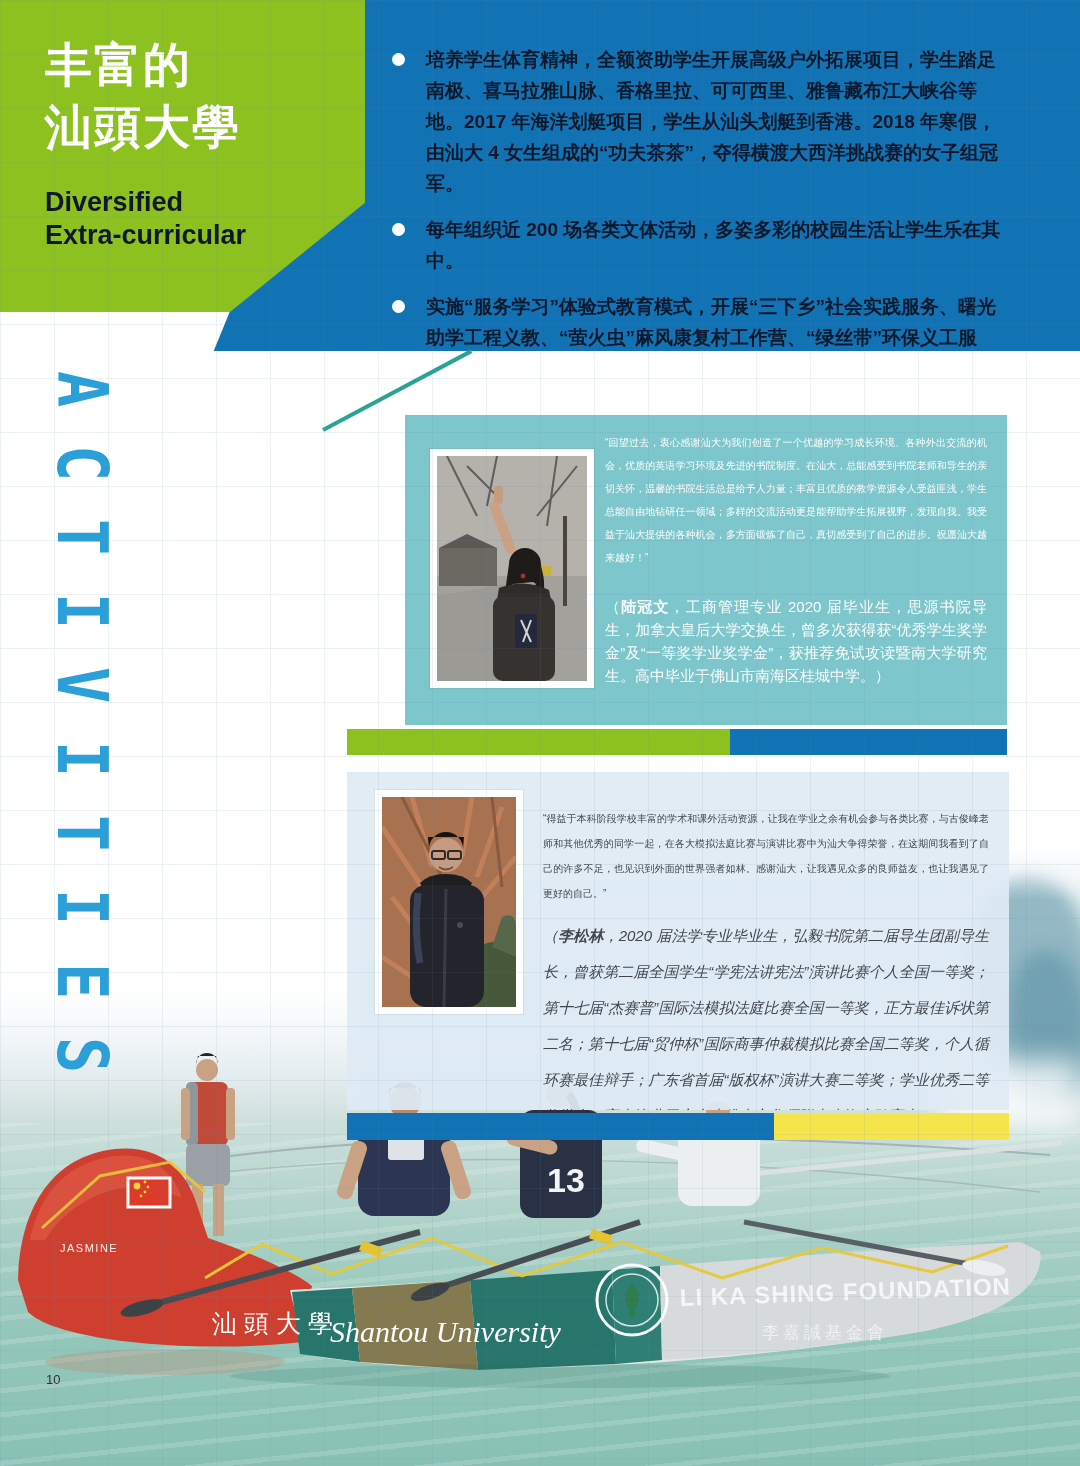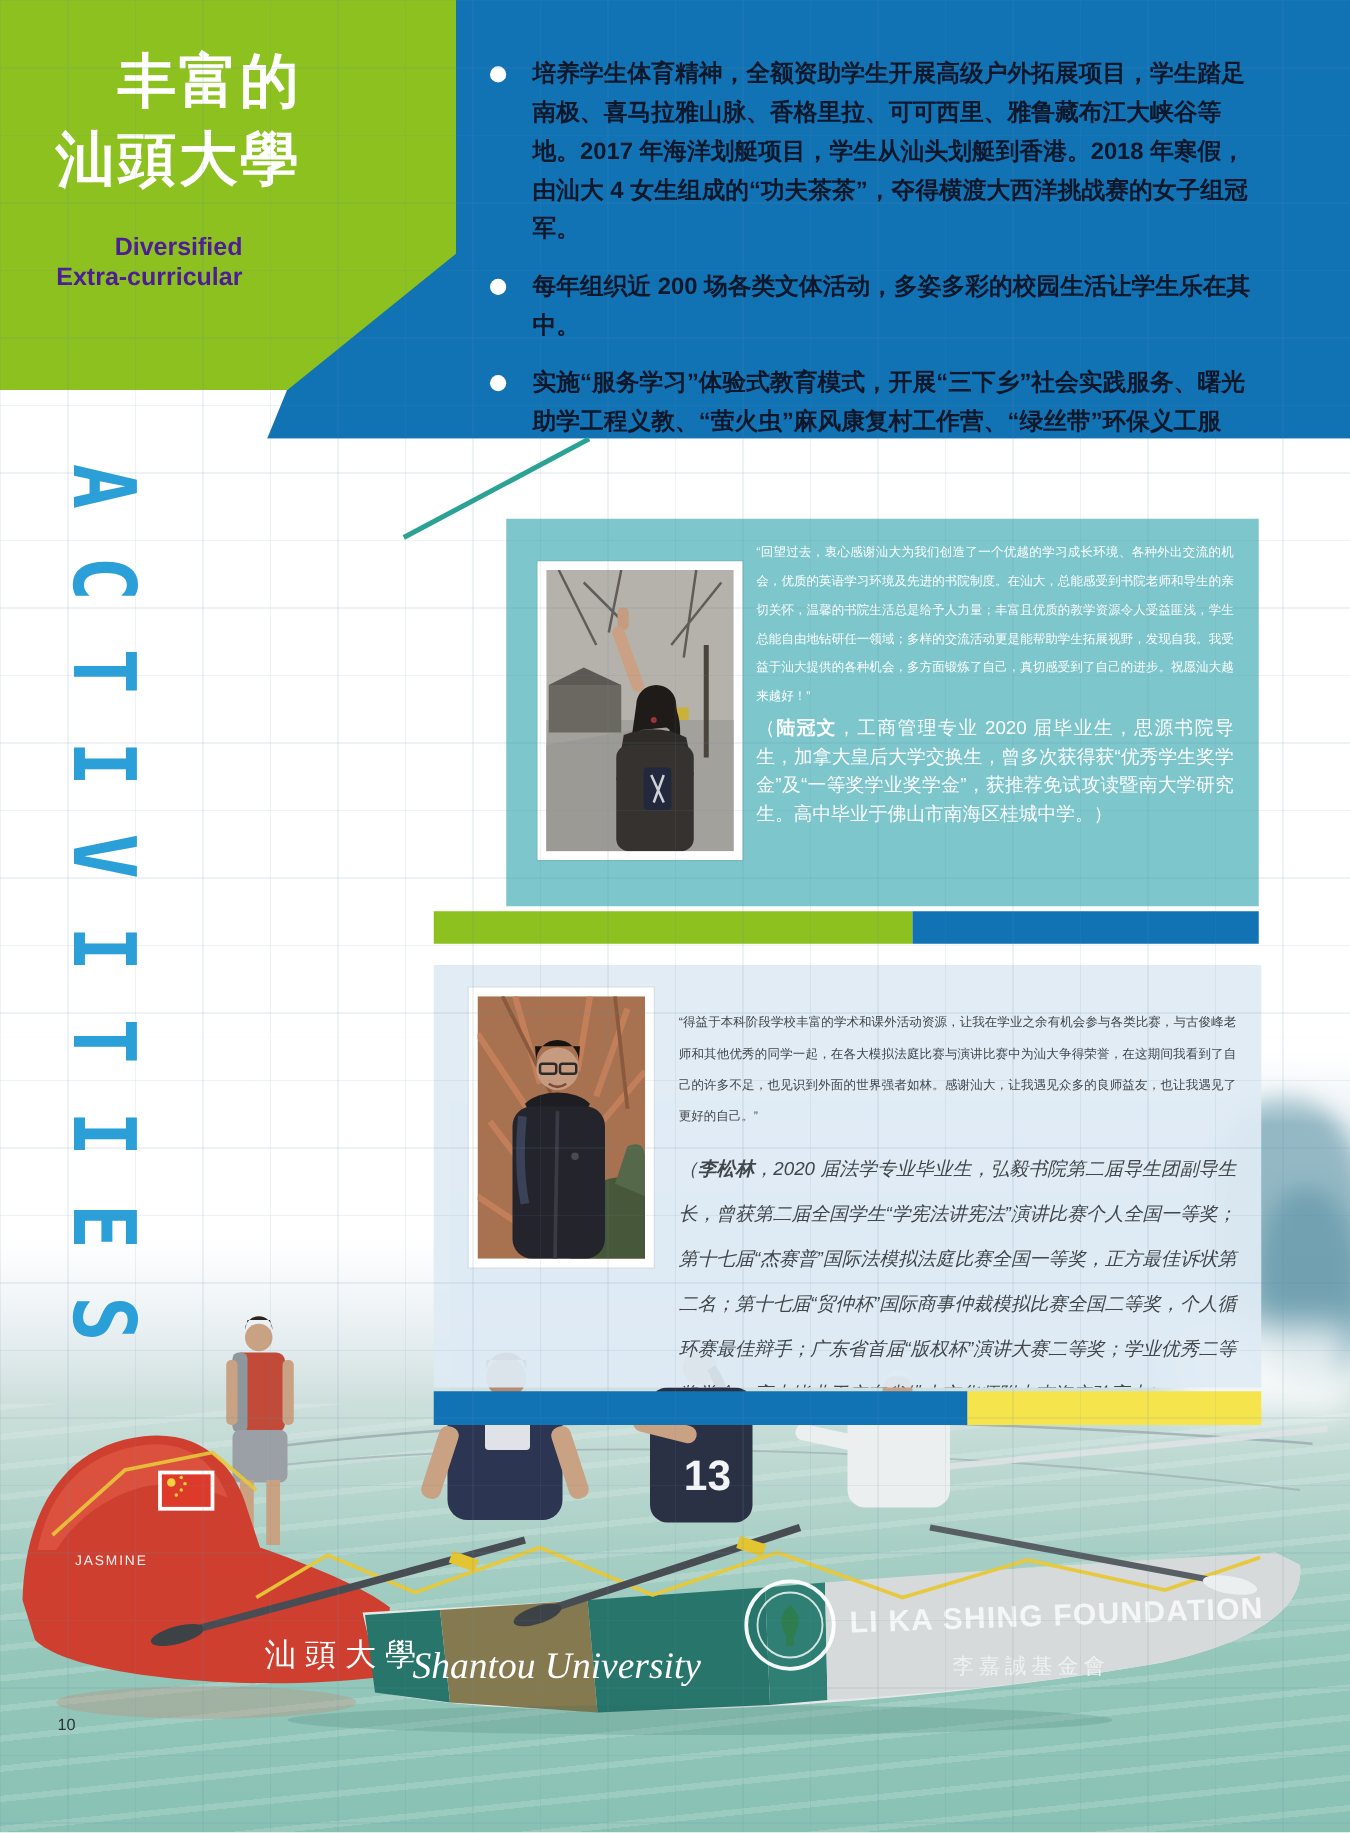--- a/index.html
+++ b/index.html
@@ -43,42 +43,41 @@
     clip-path:polygon(20.6% 0, 100% 0, 100% 100%, 4.8% 100%);
   }
   .bullet-list{position:absolute;left:220px;top:44px;width:612px;}
   .bullet-item{position:relative;padding-left:36px;color:#0f172a;
     font-size:19px;line-height:31px;font-weight:600;margin-bottom:15px;}
   .bullet-item .dot{position:absolute;left:2px;top:9px;width:13px;height:13px;border-radius:50%;background:#ffffff;}
   .header-green{
     position:absolute;left:0;top:0;width:365px;height:312px;z-index:4;
     background:#8cc11f;
     clip-path:polygon(0 0, 100% 0, 100% 65%, 63% 100%, 0 100%);
-    text-align:right;
   }
   .title-zh{position:absolute;left:45px;top:34px;color:#ffffff;font-weight:900;
     font-size:47px;line-height:1.32;letter-spacing:2px;}
-  .title-en{position:absolute;left:45px;top:186px;color:#4c1d95;font-weight:700;
-    font-size:20px;line-height:1.22;}
+  .title-en{position:absolute;left:45px;top:186px;color:#0f172a;font-weight:700;
+    font-size:27px;line-height:1.22;}
   
   .vertical-word{position:absolute;left:26px;top:352px;width:112px;height:740px;z-index:3;
     display:flex;flex-direction:column;align-items:center;}
   .vertical-word .vl{
     flex:0 0 74px;height:74px;line-height:74px;width:100px;text-align:center;
     font-family:"DejaVu Sans Mono","Liberation Mono",monospace;
     font-size:60px;font-weight:700;color:#2b9fd8;
     transform:rotate(90deg) scaleY(1.15);
   }
   
   .diag-line{position:absolute;left:323px;top:428px;width:168px;height:4px;background:#2aa294;
     transform:rotate(-28deg);transform-origin:left center;z-index:5;}
   .block1{position:absolute;left:405px;top:415px;width:602px;height:310px;background:#7dc6cb;z-index:4;overflow:hidden;}
   .block1 .txt{position:absolute;left:200px;top:16px;width:382px;color:#fdfeff;}
   .quote{font-size:10px;line-height:23px;text-align:justify;}
-  .attr{font-size:15px;line-height:23px;margin-top:2px;text-align:justify;}
+  .attr{font-size:15px;line-height:23px;margin-top:26px;text-align:justify;}
   .attr b{font-weight:900;}
   .photo-frame{position:absolute;background:#ffffff;box-shadow:0 0 0 1px rgba(0,0,0,.05);}
   .pf1{left:25px;top:34px;width:164px;height:239px;padding:0;}
   .pf1 svg,.pf2 svg{display:block;margin:7px;}
   .bar1{position:absolute;left:347px;top:729px;width:660px;height:26px;z-index:4;display:flex;}
   .bar1 .seg-green{width:58%;height:100%;background:#8cc11f;}
   .bar1 .seg-blue{width:42%;height:100%;background:#1173b4;}
   
   .block2{position:absolute;left:347px;top:772px;width:662px;height:338px;background:rgba(223,235,244,.93);z-index:4;overflow:hidden;}
   .block2 .txt{position:absolute;left:196px;top:14px;width:446px;color:#41464b;margin-top:20px;}

